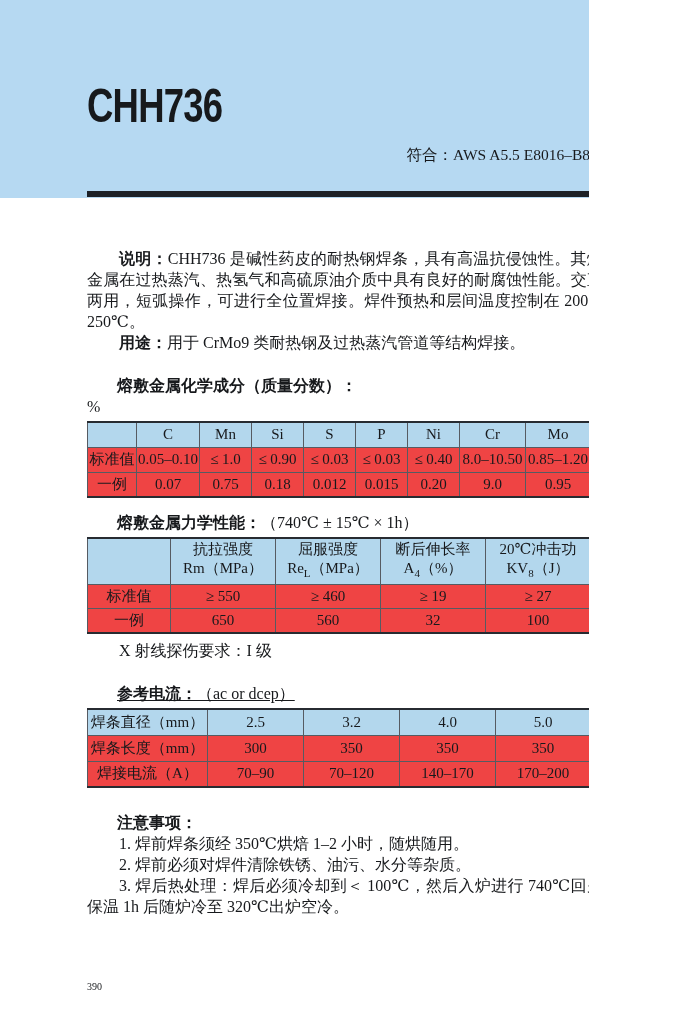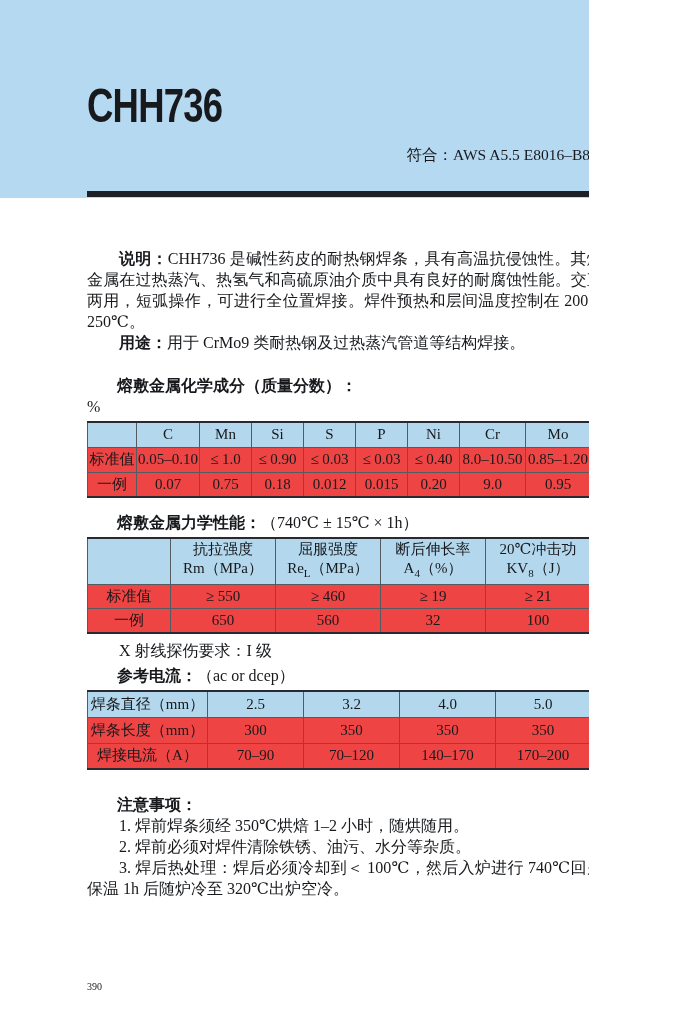--- a/index.html
+++ b/index.html
@@ -21,21 +21,21 @@
   
   .content{width:532px;margin-left:87px;}
   .para{margin:0;text-indent:2em;text-align:justify;}
   .desc{margin-top:50px;}
   .hei{font-family:"Liberation Sans","DejaVu Sans",sans-serif;font-weight:bold;}
   .sec-title{display:flex;justify-content:space-between;width:503px;margin-top:22px;flex-direction:column;}
   .sec-title .lead{padding-left:30px;white-space:nowrap;}
   .sec-title .rest{font-family:"Liberation Serif","DejaVu Serif",serif;font-weight:normal;}
   .unit{padding-right:38px;}
   .mt14{margin-top:14px;}
-  .mt10{margin-top:4px;}
+  .mt10{margin-top:22px;text-decoration:underline;}
   
   table.tbl{
     border-collapse:collapse;table-layout:fixed;width:503px;margin-top:4px;
     font-size:15px;text-align:center;
     border-top:2px solid #272b31;border-bottom:2px solid #272b31;
   }
   .tbl th,.tbl td{border:1px solid #565b62;padding:1px 1px;font-weight:normal;overflow:hidden;}
   .tbl .blue{background:#b3d7ed;}
   .tbl .lav{background:#ef4444;}
   .tbl1 tr{height:25px;}
@@ -135,21 +135,21 @@
         <th class="blue"><span>抗拉强度</span><br><span>Rm</span><sub></sub><span>（MPa）</span></th>
         <th class="blue"><span>屈服强度</span><br><span>Re</span><sub>L</sub><span>（MPa）</span></th>
         <th class="blue"><span>断后伸长率</span><br><span>A</span><sub>4</sub><span>（%）</span></th>
         <th class="blue"><span>20℃冲击功</span><br><span>KV</span><sub>8</sub><span>（J）</span></th>
       </tr>
       <tr class="data">
         <th class="lav">标准值</th>
         <td class="lav">≥ 550</td>
         <td class="lav">≥ 460</td>
         <td class="lav">≥ 19</td>
-        <td class="lav">≥ 21</td>
+        <td class="lav">≥ 27</td>
       </tr>
       <tr class="data">
         <th class="lav">一例</th>
         <td class="lav">650</td>
         <td class="lav">560</td>
         <td class="lav">32</td>
         <td class="lav">100</td>
       </tr>
     </tbody>
       </table>

